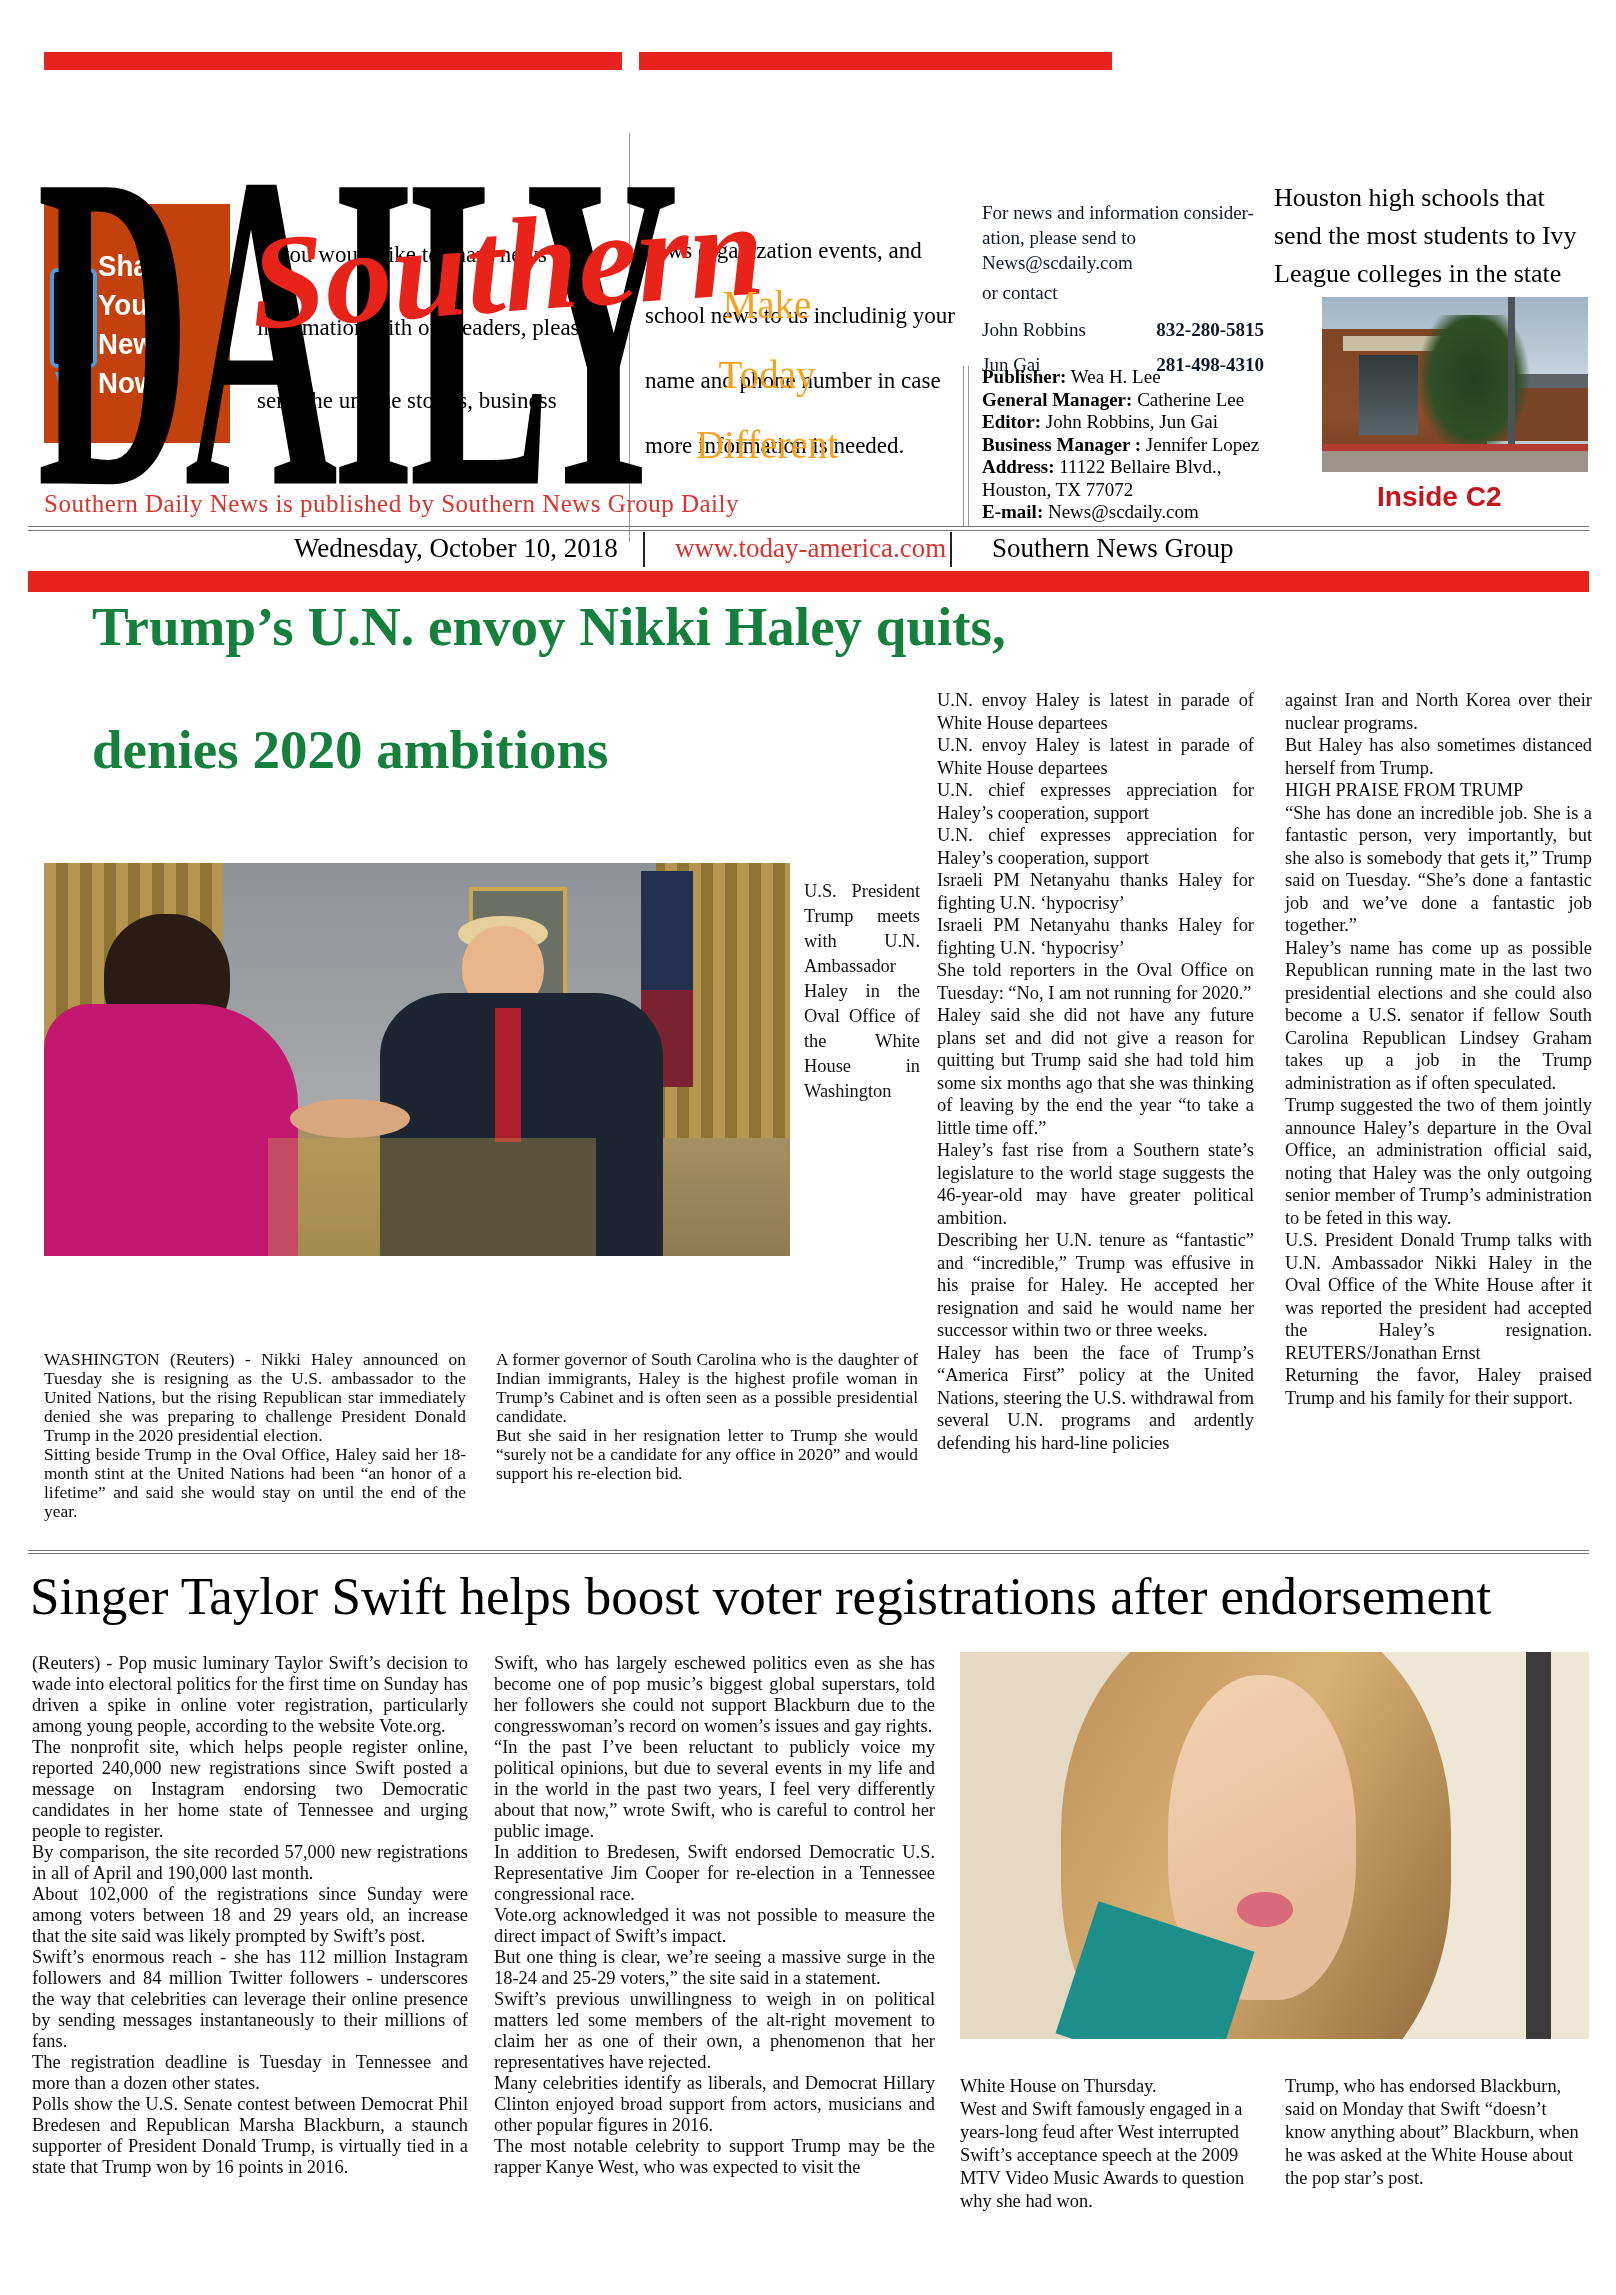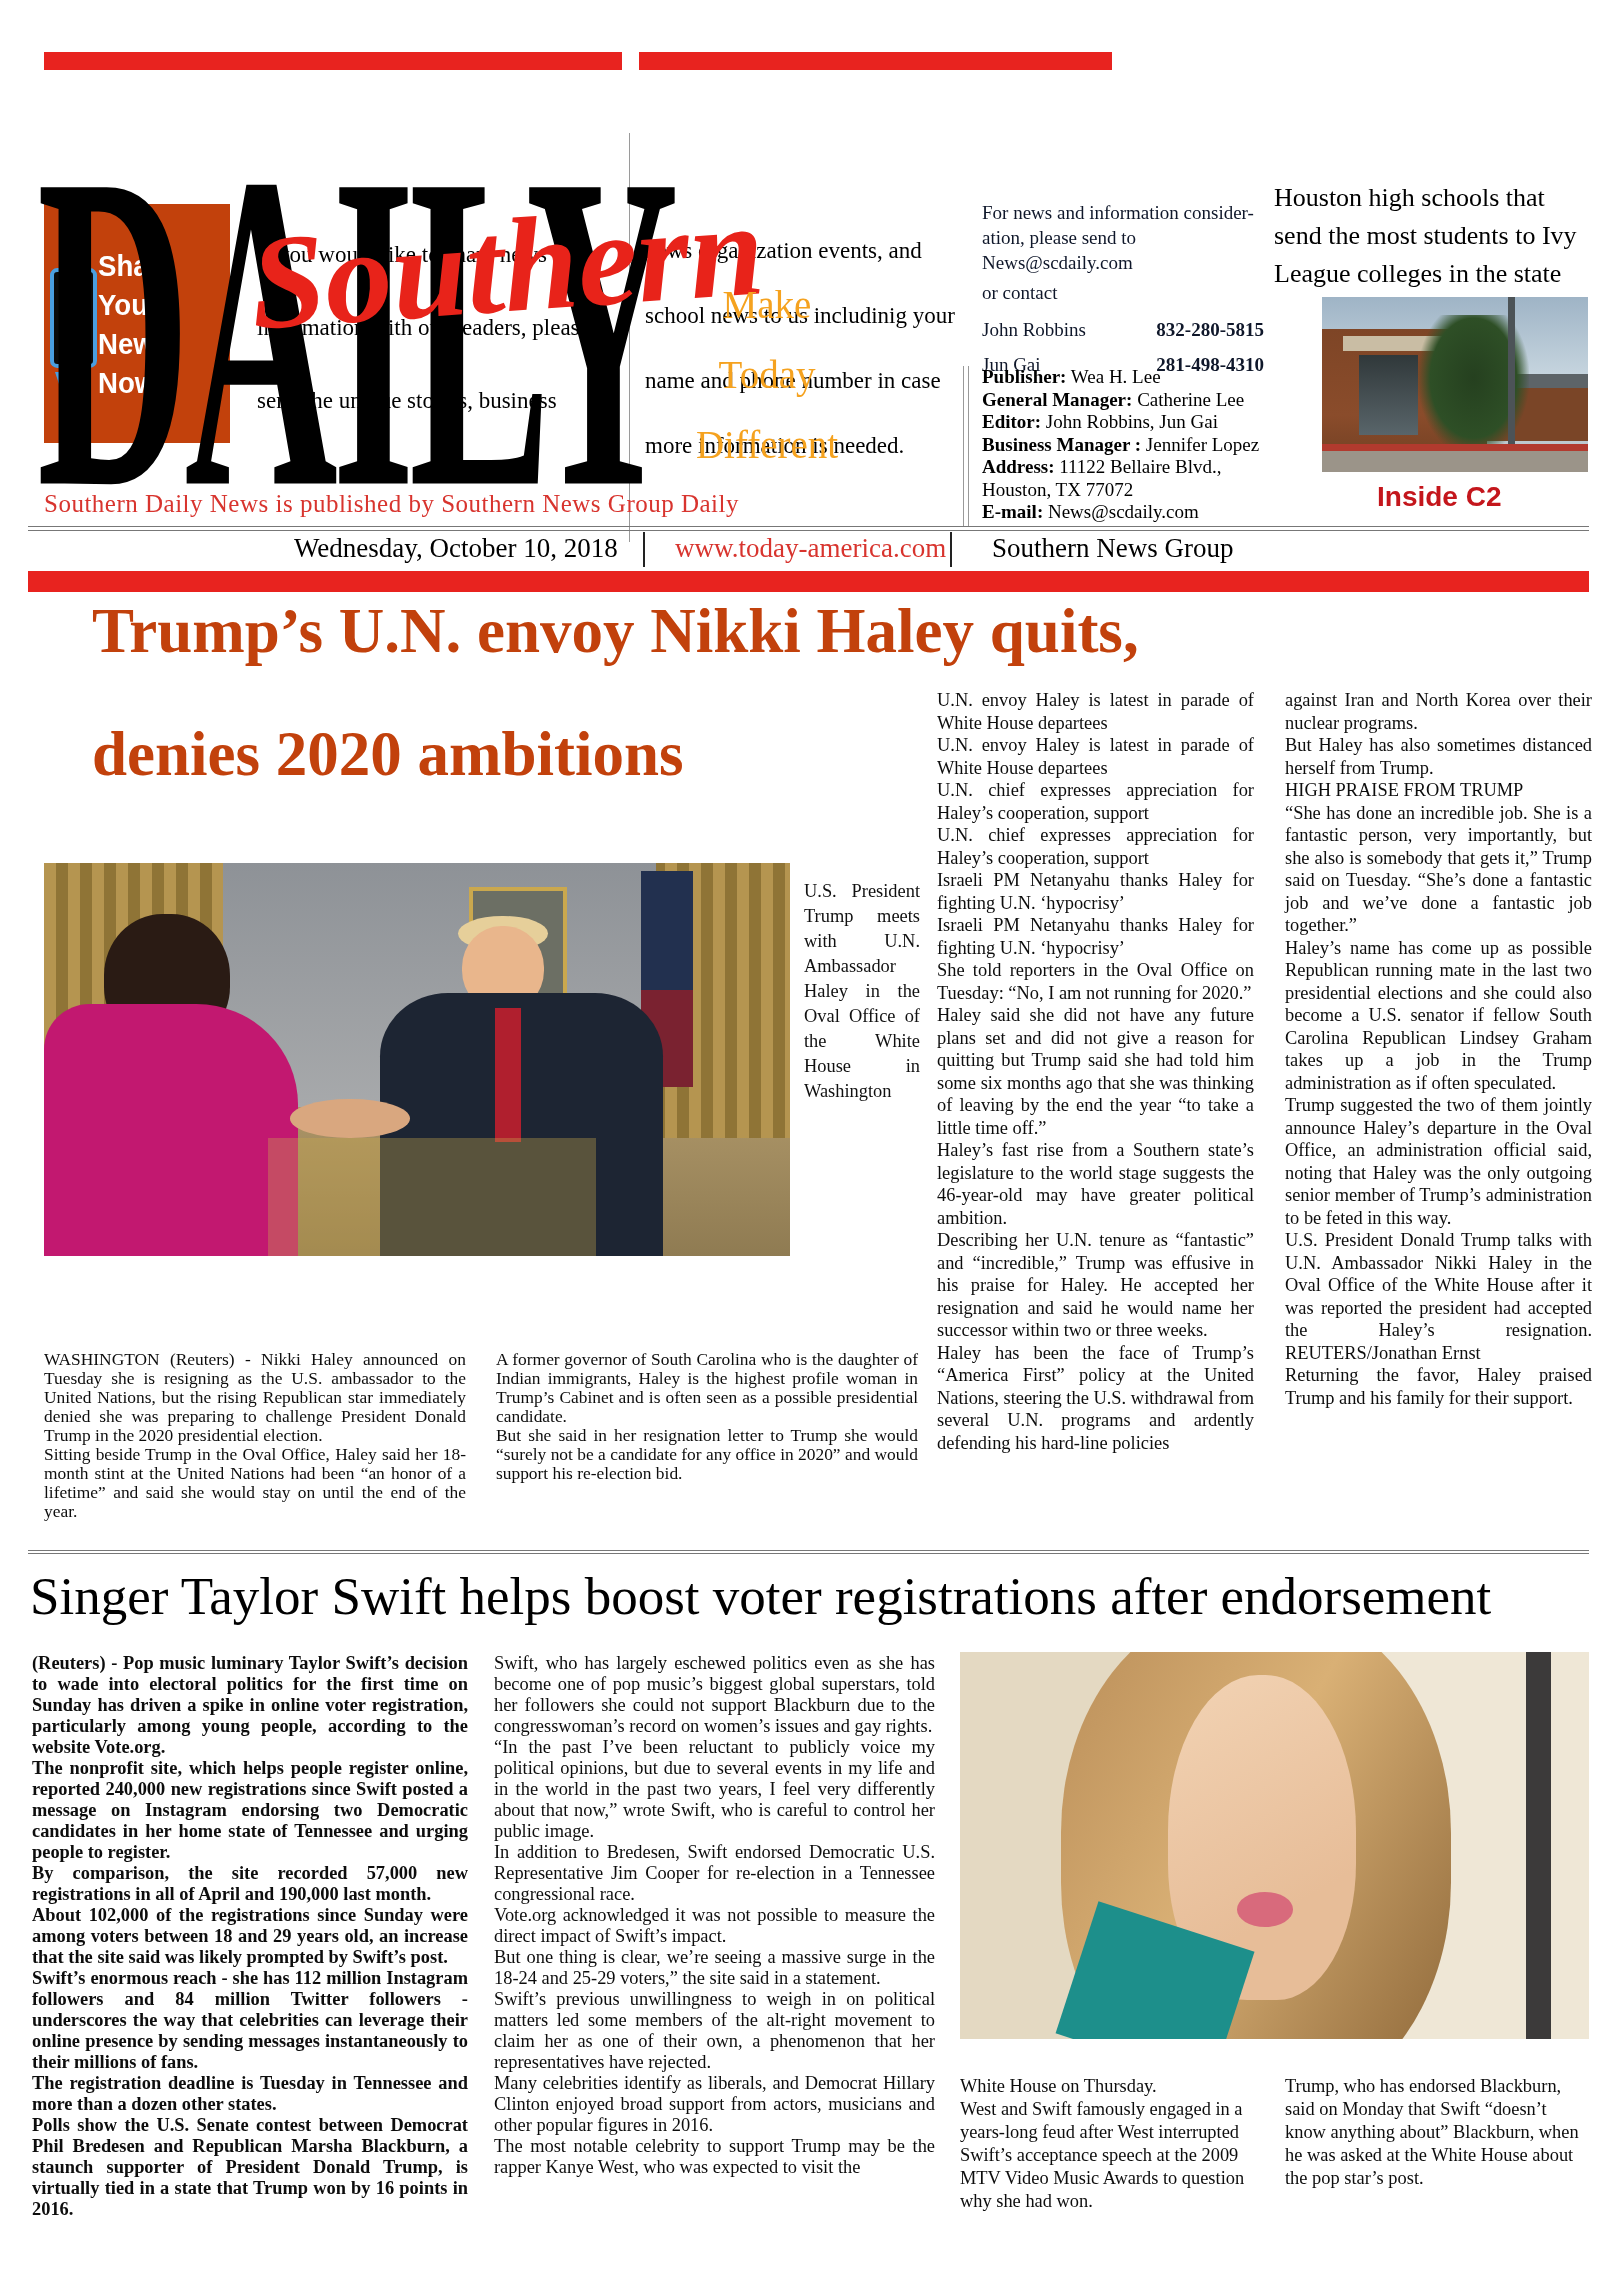--- a/index.html
+++ b/index.html
@@ -51,21 +51,21 @@
   .vdouble{position:absolute;left:963px;top:366px;width:3.7px;height:160px;border-left:1.4px solid #999;border-right:1.4px solid #999;}
 
   
   .hdouble{position:absolute;height:4.6px;border-top:1.4px solid #777;border-bottom:1.4px solid #777;box-sizing:border-box;}
   .dateline{position:absolute;top:533px;font-size:27px;color:#000;}
   .dateline.red{color:#d8342e;}
   .datesep{position:absolute;top:532px;width:1.8px;height:35px;background:#222;}
   .redbar3{position:absolute;left:27.5px;top:571px;width:1561px;height:21px;background:#e8231f;}
 
   
-  .headline{position:absolute;left:92px;font-weight:bold;font-size:63px;color:#c2410c;white-space:nowrap;}
+  .headline{position:absolute;left:92px;font-weight:bold;font-size:55px;color:#15803d;white-space:nowrap;}
   .bodycol{position:absolute;text-align:justify;color:#0d0d0d;}
   .bodycol p{margin:0;}
   .caption-narrow{position:absolute;left:804px;top:879px;width:116px;font-size:18.4px;line-height:25px;text-align:justify;}
 
   
   .oval-photo{position:absolute;left:44px;top:863px;width:746px;height:393px;overflow:hidden;
               background:linear-gradient(180deg,#7d7464 0%,#9c8c6d 30%,#ad9668 60%,#8f7b52 100%);}
   .oval-photo .curtain{position:absolute;top:0;width:26%;height:70%;background:repeating-linear-gradient(90deg,#b59550 0 12px,#8f7436 12px 24px);}
   .oval-photo .curtain.left{left:0;}
   .oval-photo .curtain.right{right:0;width:20%;}
@@ -232,21 +232,21 @@
     </div>
 
   <div class="bodycol" style="left:496px;top:1350px;width:422px;font-size:17.4px;line-height:19px;">
       <p>A former governor of South Carolina who is the daughter of Indian immigrants, Haley is the highest profile woman in Trump’s Cabinet and is often seen as a possible presidential candidate.</p>
       <p>But she said in her resignation letter to Trump she would “surely not be a candidate for any office in 2020” and would support his re-election bid.</p>
     </div>
 
   <div class="hdouble" style="left:27.5px;top:1550px;width:1561px;height:4.1px;"></div>
   <div class="swift-headline">Singer Taylor Swift helps boost voter registrations after endorsement</div>
 
-  <div class="bodycol" style="left:32px;top:1653px;width:436px;font-size:18.4px;line-height:21px;font-weight:bold;">
+  <div class="bodycol" style="left:32px;top:1653px;width:436px;font-size:18.4px;line-height:21px;">
       <p>(Reuters) - Pop music luminary Taylor Swift’s decision to wade into electoral politics for the first time on Sunday has driven a spike in online voter registration, particularly among young people, according to the website Vote.org.</p>
       <p>The nonprofit site, which helps people register online, reported 240,000 new registrations since Swift posted a message on Instagram endorsing two Democratic candidates in her home state of Tennessee and urging people to register.</p>
       <p>By comparison, the site recorded 57,000 new registrations in all of April and 190,000 last month.</p>
       <p>About 102,000 of the registrations since Sunday were among voters between 18 and 29 years old, an increase that the site said was likely prompted by Swift’s post.</p>
       <p>Swift’s enormous reach - she has 112 million Instagram followers and 84 million Twitter followers - underscores the way that celebrities can leverage their online presence by sending messages instantaneously to their millions of fans.</p>
       <p>The registration deadline is Tuesday in Tennessee and more than a dozen other states.</p>
       <p>Polls show the U.S. Senate contest between Democrat Phil Bredesen and Republican Marsha Blackburn, a staunch supporter of President Donald Trump, is virtually tied in a state that Trump won by 16 points in 2016.</p>
     </div>
 
   <div class="bodycol" style="left:494px;top:1653px;width:441px;font-size:18.4px;line-height:21px;">

